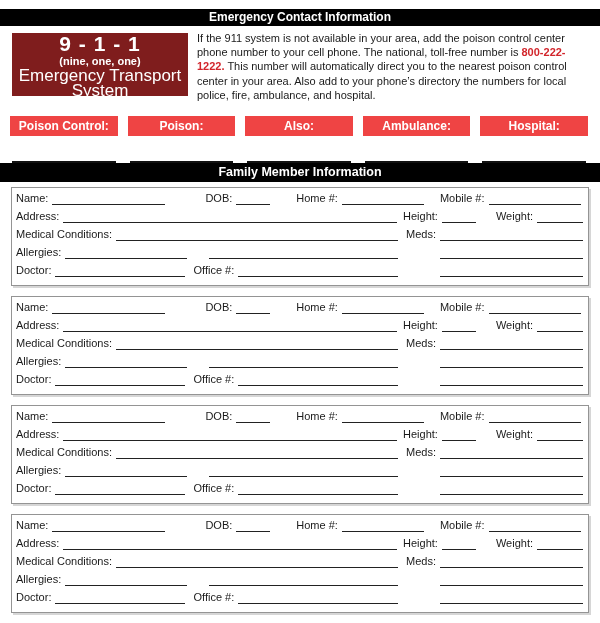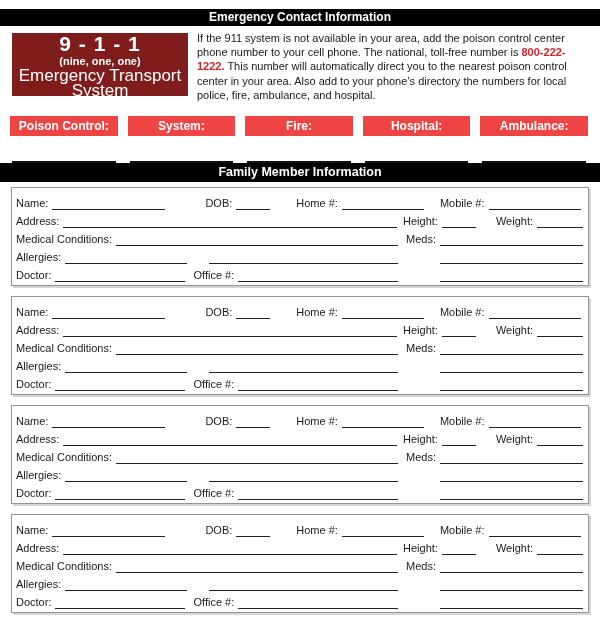--- a/index.html
+++ b/index.html
@@ -27,21 +27,21 @@
   .cbox{flex:1;height:20px;line-height:20px;background:#ef4444;color:#fff;
         font-weight:bold;font-size:12px;text-align:center;}
   .cblanks{display:flex;gap:10px;margin:24px 12px 0 10px;}
   .cblank{flex:1;height:1px;border-bottom:2px solid #111;margin:0 2px;}
   
   .blocks{margin:5px 11px 0 11px;}
   .member{
     border:1px solid #949494;box-shadow:2px 2px 0 0 #d6d6d6;
     padding:4px 5px 3px 4px;margin-bottom:10px;background:#fff;
   }
-  .fm-row{display:flex;align-items:flex-end;height:18px;font-size:11px;white-space:nowrap;}
+  .fm-row{display:flex;height:18px;font-size:11px;white-space:nowrap;}
   .lbl{line-height:13px;flex:none;}
   .blank{border-bottom:1px solid #222;height:12px;flex:none;margin-left:4px;}
   .fill{flex:1;}
   
   .b-name{width:113px;margin-right:40px;}
   .b-dob{width:34px;margin-right:26px;}
   .b-home{width:82px;margin-right:16px;}
   .b-mobile{margin-right:2px;}
   .b-address{margin-right:6px;}
   .b-height{width:34px;margin-right:20px;}
@@ -64,24 +64,24 @@
     <div class="badge" style="background: #7f1d1d;">
       <div class="num">9 - 1 - 1</div>
       <div class="words">(nine, one, one)</div>
       <div class="sys">Emergency Transport System</div>
     </div>
     <p><span>If the 911 system is not available in your area, add the poison control center phone number to your cell phone. The national, toll-free number is </span><span class="phone" style="color: rgb(210, 37, 43);">800-222-1222.</span><span> This number will automatically direct you to the nearest poison control center in your area. Also add to your phone’s directory the numbers for local police, fire, ambulance, and hospital.</span></p>
   </div>
 
   <div class="contacts">
       <div class="cbox">Poison Control:</div>
-      <div class="cbox">System:</div>
-      <div class="cbox">Fire:</div>
+      <div class="cbox">Poison:</div>
+      <div class="cbox">Also:</div>
+      <div class="cbox">Ambulance:</div>
       <div class="cbox">Hospital:</div>
-      <div class="cbox">Ambulance:</div>
     </div>
   <div class="cblanks">
       <div class="cblank"></div>
       <div class="cblank"></div>
       <div class="cblank"></div>
       <div class="cblank"></div>
       <div class="cblank"></div>
     </div>
 
   <div class="bar second">Family Member Information</div>

